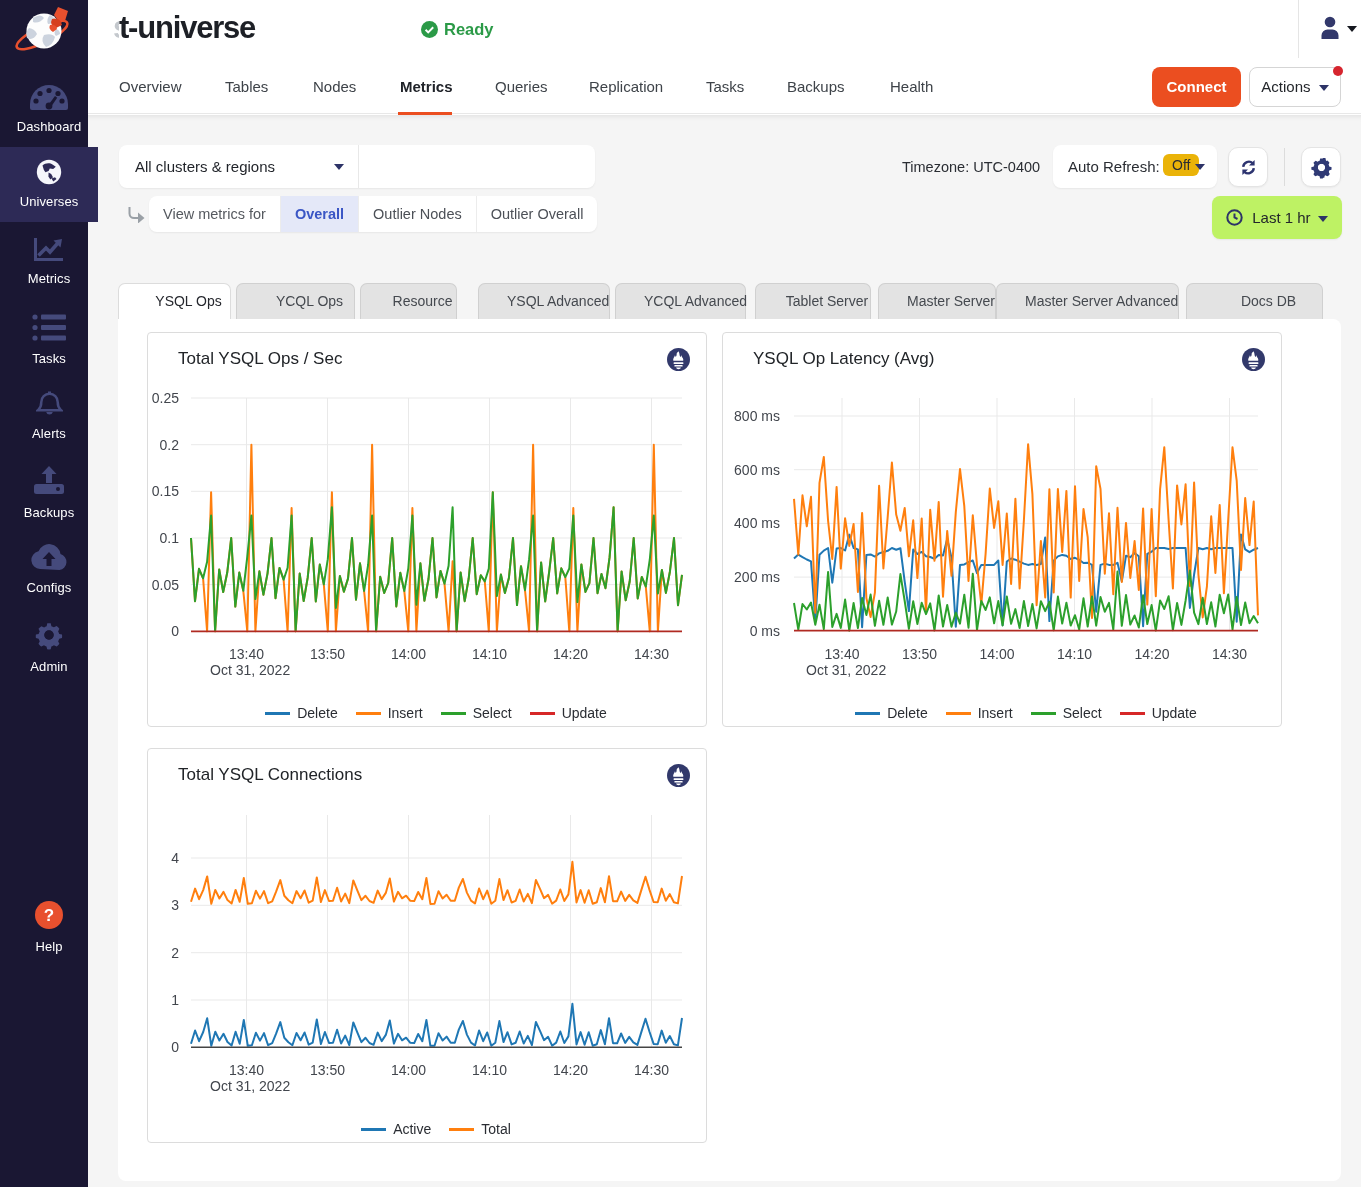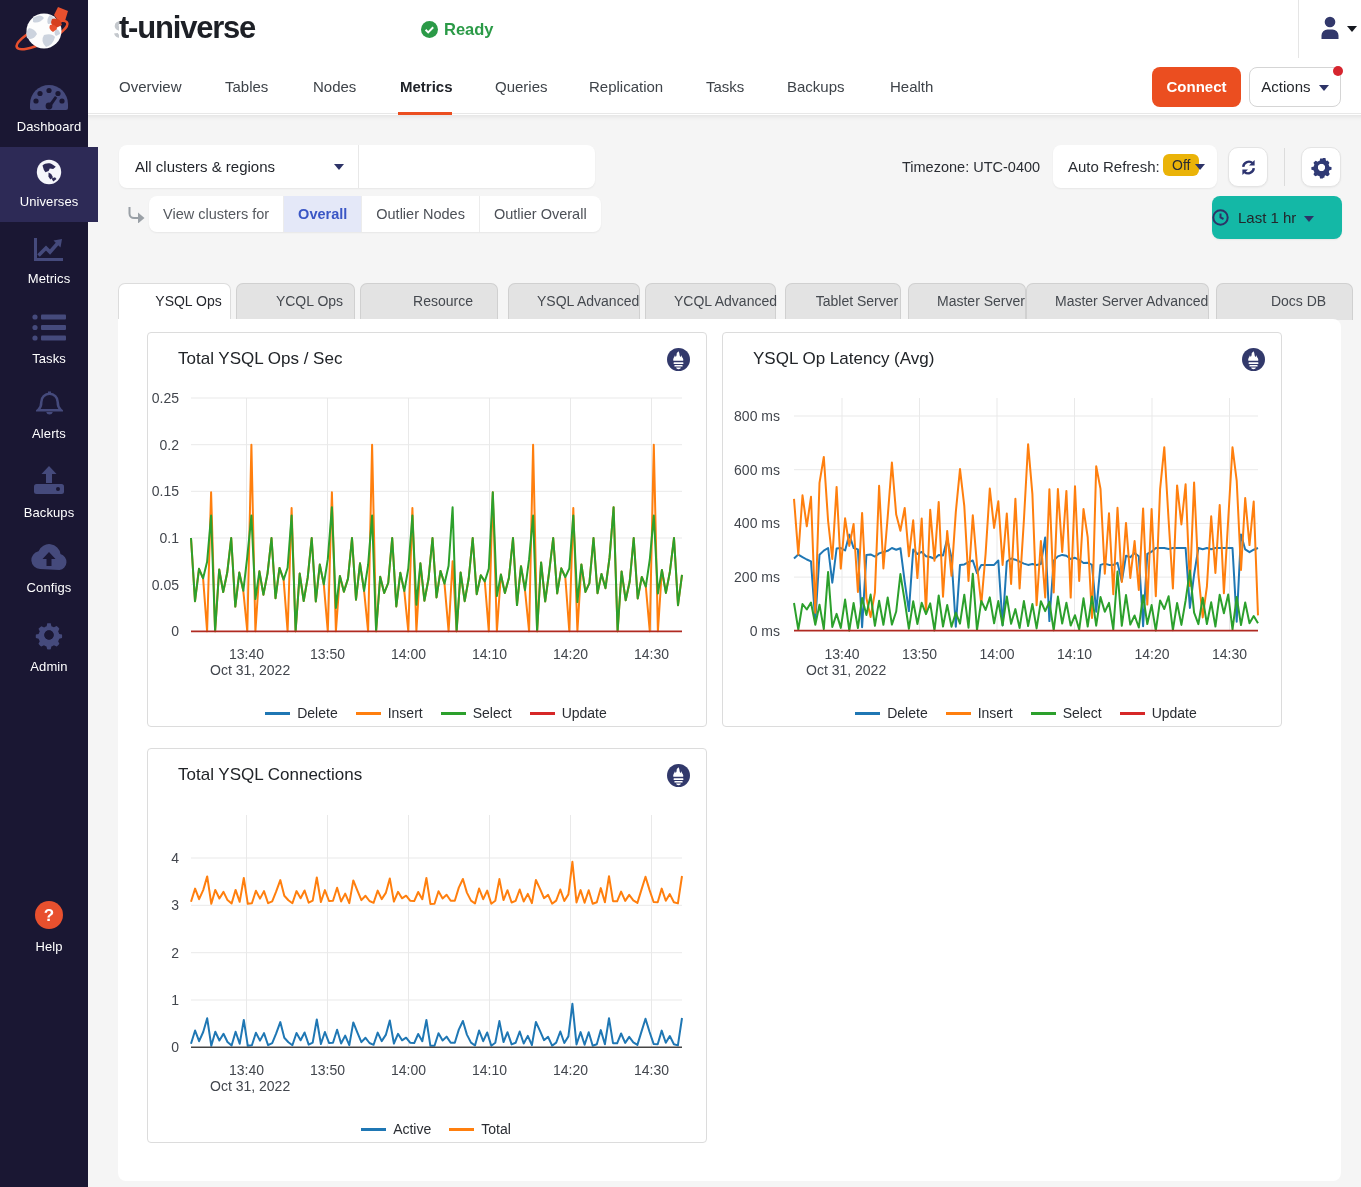--- a/index.html
+++ b/index.html
@@ -26,21 +26,21 @@
 .divline { position:absolute; left:247px; top:0; width:1px; height:43px; background:#e8e8e8; }
 .tz { position:absolute; left:814px; top:44px; font-size:14.5px; color:#2a2d33; }
 .autogrp { left:965px; top:30px; width:164px; height:43px; line-height:43px; }
 .offpill { display:inline-block; background:#eab308; border-radius:6px; padding:3px 9px; line-height:normal; font-size:14px; color:#2a2d33; }
 .sqbtn { position:absolute; top:32px; width:40px; height:40px; background:#fff; border:1px solid #e4e4e4; border-radius:10px; box-shadow:0 1px 2px rgba(0,0,0,0.05); text-align:center; line-height:38px; }
 .vsep2 { position:absolute; left:1196px; top:33px; width:1px; height:38px; background:#dcdcdc; }
 .metricsfor { position:absolute; left:61px; top:81px; height:36px; background:#fff; border-radius:8px; box-shadow:0 1px 2px rgba(0,0,0,0.06); display:flex; }
 .mf { padding:0 14px; line-height:36px; color:#4c5057; border-right:1px solid #ececec; font-size:14.5px; }
 .mf.on { background:#e4e8f8; color:#3a56c5; font-weight:700; }
 .mf:last-child { border-right:0; }
-.lasthr { position:absolute; left:1124px; top:81px; width:130px; height:43px; background:#14b8a6; border-radius:8px; box-shadow:0 1px 2px rgba(0,0,0,0.06); line-height:43px; font-size:15px; color:#23262b; text-align:left; }
+.lasthr { position:absolute; left:1124px; top:81px; width:130px; height:43px; background:#bef264; border-radius:8px; box-shadow:0 1px 2px rgba(0,0,0,0.06); line-height:43px; font-size:15px; color:#23262b; text-align:center; }
 .tabstrip { position:absolute; left:30px; top:168px; height:37px; display:flex; font-size:14px; }
 .tab { background:#e3e3e3; border:1px solid #d0d0d0; border-bottom:0; border-radius:7px 7px 0 0; line-height:35px; color:#45494f; white-space:nowrap; text-align:center;padding-left:28px; }
 .tab.on { background:#fff; color:#26282e; border-color:#dcdcdc; }
 .panel { position:absolute; left:30px; top:204px; width:1223px; height:862px; background:#fff; border-radius:0 8px 8px 8px; }
 .card { position:absolute; width:560px; height:395px; background:#fff; border:1px solid #dcdcdc; border-radius:4px; }
 .ct { position:absolute; left:30px; top:16px; font-size:17px; color:#212428; }
 .prom { position:absolute; right:16px; top:15px; }
 .tick { font-size:14px; fill:#42464d; font-family:"Liberation Sans",sans-serif; }
 .legend { position:absolute; left:18px; bottom:5px; width:540px; text-align:center; font-size:14px; color:#2a2d33; }
 .li { margin:0 9px; }
@@ -190,33 +190,33 @@
     <div class="vsep2"></div>
     <div class="sqbtn" style="left:1213px"><svg width="23" height="23" viewBox="0 0 24 24" style="vertical-align:middle">
           <path fill="#303a75" d="M12 8.2a3.8 3.8 0 1 0 0 7.6 3.8 3.8 0 0 0 0-7.6zm9.4 5.7l-2.1 1.6c.04.3.04.7 0 1l1.3 2.2-1.9 1.9-2.4-1c-.3.2-.6.4-.9.5l-.5 2.5h-2.7l-.5-2.5c-.3-.1-.6-.3-.9-.5l-2.4 1-1.9-1.9 1.3-2.2a6 6 0 0 1 0-1l-2.1-1.6v-2.7l2.5-.5c.1-.3.3-.6.5-.9l-1-2.4 1.9-1.9 2.2 1.3c.3-.2.7-.3 1-.4L13.4 2h2.7l.5 2.5"></path>
           <path fill="#303a75" d="M12 2.5c-.5 0-1 .04-1.4.1l-.5 2.3c-.7.2-1.4.5-2 1l-2.2-1A9.6 9.6 0 0 0 3.6 7l1 2.1c-.4.6-.7 1.3-.9 2l-2.2.5a9.7 9.7 0 0 0 0 2.8l2.2.5c.2.7.5 1.4.9 2l-1 2.1c.5.8 1.4 1.7 2.2 2.2l2.2-1c.6.4 1.3.7 2 .9l.5 2.3a9.6 9.6 0 0 0 2.9 0l.5-2.3c.7-.2 1.4-.5 2-.9l2.2 1c.8-.5 1.7-1.4 2.2-2.2l-1-2.1c.4-.6.7-1.3.9-2l2.2-.5a9.7 9.7 0 0 0 0-2.8l-2.2-.5c-.2-.7-.5-1.4-.9-2l1-2.1a9.6 9.6 0 0 0-2.2-2.2l-2.2 1c-.6-.4-1.3-.7-2-.9l-.5-2.3c-.5-.1-1-.1-1.5-.1zm0 5.7a3.8 3.8 0 1 1 0 7.6 3.8 3.8 0 0 1 0-7.6z"></path>
         </svg></div>
     <svg class="hookx" style="position:absolute;left:40px;top:92px" width="17" height="16" viewBox="0 0 17 16">
         <path d="M1.5 0 v6.5 a4.5 4.5 0 0 0 4.5 4.5 h7" fill="none" stroke="#9aa0a6" stroke-width="2"></path>
         <path d="M10 5.5 l6.5 5.5 -6.5 5.5z" fill="#9aa0a6"></path>
       </svg>
     <div class="metricsfor">
-      <div class="mf" style="color:#55595f">View clusters for</div>
+      <div class="mf" style="color:#55595f">View metrics for</div>
       <div class="mf on">Overall</div>
       <div class="mf">Outlier Nodes</div>
       <div class="mf">Outlier Overall</div>
     </div>
     <div class="lasthr"><svg width="17" height="17" viewBox="0 0 17 17" style="vertical-align:-3px;margin-right:9px">
           <circle cx="8.5" cy="8.5" r="7.2" fill="none" stroke="#2d3367" stroke-width="2"></circle>
           <path d="M8.5 4.5 v4 l3 1.5" fill="none" stroke="#2d3367" stroke-width="2"></path>
         </svg>Last 1 hr <span class="caret" style="margin-left:3px"></span></div>
     <div class="tabstrip">
       <div class="tab on" style="width:113px;margin-right:5px">YSQL Ops</div>
         <div class="tab" style="width:119px;margin-right:5px">YCQL Ops</div>
-        <div class="tab" style="width:138px;margin-right:10px">Resource</div>
+        <div class="tab" style="width:97px;margin-right:21px">Resource</div>
         <div class="tab" style="width:132px;margin-right:5px">YSQL Advanced</div>
         <div class="tab" style="width:131px;margin-right:9px">YCQL Advanced</div>
         <div class="tab" style="width:116px;margin-right:7px">Tablet Server</div>
         <div class="tab" style="width:118px;">Master Server</div>
         <div class="tab" style="width:183px;margin-right:7px">Master Server Advanced</div>
         <div class="tab" style="width:137px">Docs DB</div>
     </div>
     <div class="panel">
       <div class="card" style="left:29px;top:13px">
         <div class="ct">Total YSQL Ops / Sec</div>

